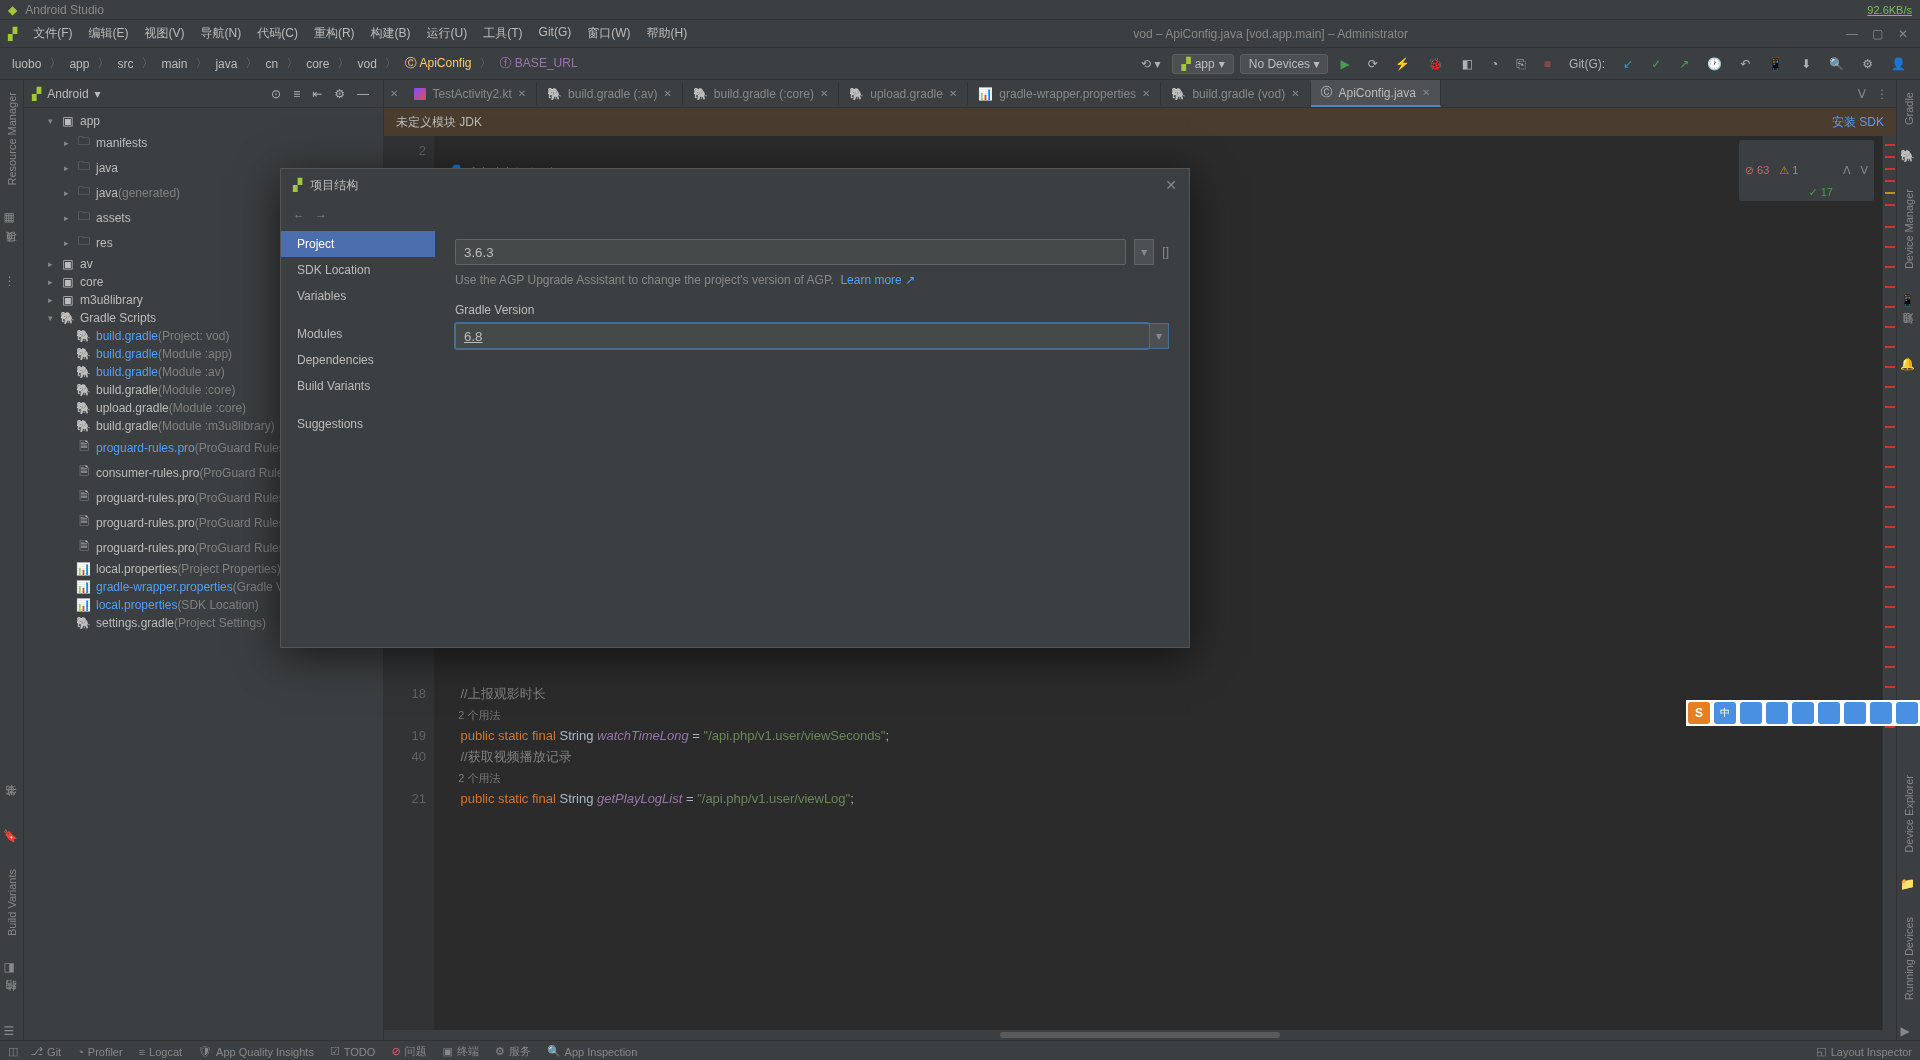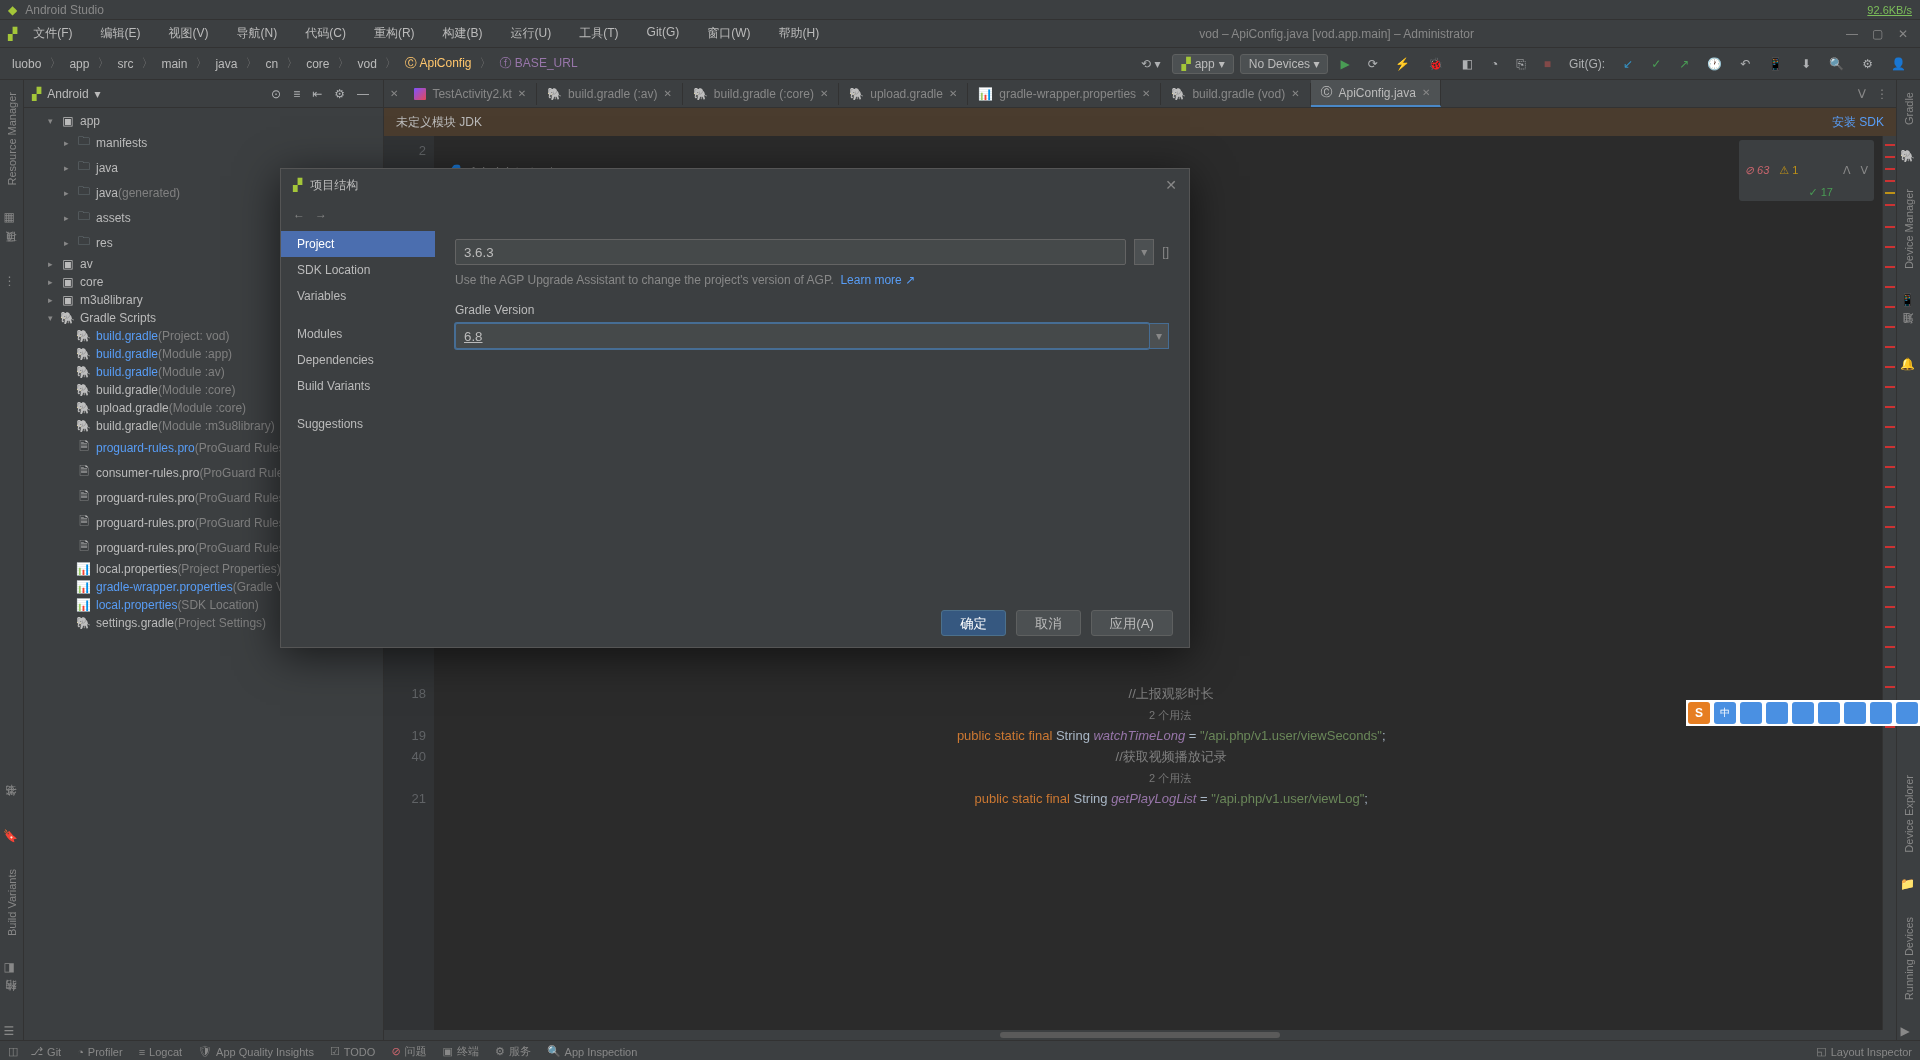--- a/index.html
+++ b/index.html
@@ -6,21 +6,21 @@
 body { background: #2b2b2b; color: #bbbbbb; font-size: 12px; overflow: hidden; width: 1920px; height: 1060px; position: relative; }
 
 
 .titlebar { height: 20px; background: #3c3f41; display: flex; align-items: center; justify-content: space-between; padding: 0 8px; border-bottom: 1px solid #323232; }
 .titlebar-left { display: flex; align-items: center; gap: 8px; }
 .titlebar-right { display: flex; align-items: center; gap: 6px; color: #888; }
 .net-speed { color: #7cbe5a; font-size: 11px; text-decoration: underline; }
 
 
 .menubar { height: 28px; background: #3c3f41; display: flex; align-items: center; padding: 0 8px; border-bottom: 1px solid #323232; }
-.menubar-left { display: flex; gap: 12px; }
+.menubar-left { display: flex; gap: 0; }
 .menu-item { padding: 4px 8px; cursor: pointer; color: #bbbbbb; }
 .menubar-title { flex: 1; text-align: center; color: #888; }
 .win-controls { display: flex; gap: 12px; }
 .win-btn { width: 14px; height: 14px; cursor: pointer; color: #888; }
 
 
 .toolbar-row { height: 32px; background: #3c3f41; display: flex; align-items: center; padding: 0 8px; border-bottom: 1px solid #323232; }
 .breadcrumb { display: flex; align-items: center; gap: 4px; flex: 0 0 auto; }
 .crumb { color: #bbbbbb; padding: 0 4px; }
 .crumb.cls { color: #ffc66d; }
@@ -68,39 +68,39 @@
 
 
 .jdk-banner { height: 28px; background: #4a3c2e; display: flex; align-items: center; padding: 0 12px; justify-content: space-between; }
 .jdk-text { color: #bbbbbb; }
 .jdk-link { color: #589df6; cursor: pointer; }
 
 
 .editor-body { flex: 1; display: flex; position: relative; }
 .gutter { width: 50px; background: #313335; text-align: right; padding: 4px 8px 0 0; color: #606366; font-family: Consolas, monospace; font-size: 13px; }
 .gutter-line { height: 21px; line-height: 21px; }
-.code-content { flex: 1; padding: 4px 0 0 12px; font-family: Consolas, monospace; font-size: 13px; position: relative; text-align: center; }
+.code-content { flex: 1; padding: 4px 0 0 12px; font-family: Consolas, monospace; font-size: 13px; position: relative; }
 .code-line { height: 21px; line-height: 21px; white-space: pre; }
 .author-hint { color: #787878; font-style: italic; display: flex; align-items: center; gap: 6px; }
 .kw { color: #cc7832; }
 .type { color: #a9b7c6; }
 .str { color: #6a8759; }
 .ident { color: #9876aa; font-style: italic; }
 .comment { color: #808080; }
 .inlay { color: #787878; font-size: 11px; }
 
 
 .error-stripe { width: 14px; background: #3c3f41; border-left: 1px solid #323232; position: relative; }
 .err-mark { position: absolute; width: 10px; height: 2px; left: 2px; }
 .err-red { background: #cc3333; }
 .err-yellow { background: #be9117; }
 
 
 .inspect-bar { position: absolute; top: 4px; right: 22px; display: flex; align-items: center; gap: 10px; font-size: 11px; background: #3c3f41; padding: 2px 6px; border-radius: 3px; z-index: 5; }
-.insp-err { color: #cc666e; font-style: italic; }
+.insp-err { color: #cc666e; }
 .insp-warn { color: #be9117; }
 .insp-ok { color: #499c54; margin-top: 44px; }
 
 
 .statusbar { height: 22px; background: #3c3f41; border-top: 1px solid #323232; display: flex; align-items: center; padding: 0 8px; font-size: 11px; }
 .status-left { display: flex; gap: 16px; }
 .status-item { display: flex; align-items: center; gap: 4px; cursor: pointer; color: #888; }
 .status-spacer { flex: 1; }
 
 
@@ -596,25 +596,20 @@
       </div>
       <label class="form-label">Gradle Version</label>
       <div class="form-row">
         <div style="flex:1;display:flex">
           <input class="form-input focused" style="border-right: none;" value="6.8">
           <span class="form-dropdown" style="border-color:#466d94">▾</span>
         </div>
       </div>
     </div>
   </div>
-  <div class="dialog-footer">
-    <button class="dlg-btn primary">确定</button>
-    <button class="dlg-btn">取消</button>
-    <button class="dlg-btn">应用(A)</button>
-  </div>
 </div>
 
 <div class="ime-bar">
   <div class="ime-icon orange" style="display:flex;align-items:center;justify-content:center;color:#fff;font-weight:bold">S</div>
   <div class="ime-icon" style="display:flex;align-items:center;justify-content:center;color:#fff;font-size:10px">中</div>
   <div class="ime-icon"></div>
   <div class="ime-icon"></div>
   <div class="ime-icon"></div>
   <div class="ime-icon"></div>
   <div class="ime-icon"></div>

